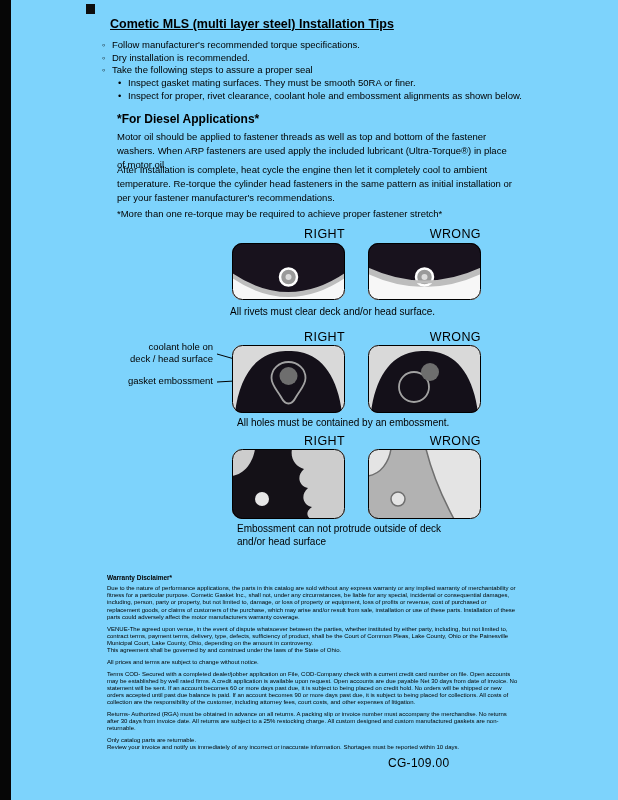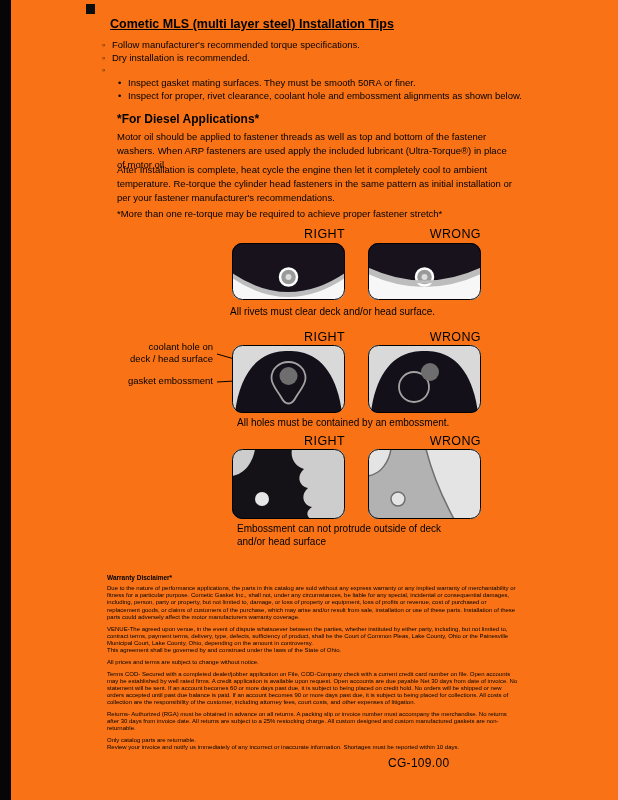--- a/index.html
+++ b/index.html
@@ -1,19 +1,19 @@
 <!DOCTYPE html>
 <html><head>
 <meta charset="utf-8">
 <style>
   * { margin:0; padding:0; box-sizing:border-box; }
   html, body { background:#ffffff; }
   body { font-family:"Liberation Sans", sans-serif; color:#000; }
 
-  .page { position:relative; width:618px; height:800px; background:#f97316; overflow:hidden; }
+  .page { position:relative; width:618px; height:800px; background:#7dd3fc; overflow:hidden; }
   .spine { position:absolute; left:0; top:0; width:11px; height:100%; background:#060606; }
   .print-mark { position:absolute; left:86px; top:4px; width:9px; height:10px; background:#0d0d0d; }
 
   .title { position:absolute; left:110px; top:17px; font-size:12.5px; font-weight:bold; text-decoration:underline; }
 
   .tips { position:absolute; left:102px; top:39px; font-size:9.5px; line-height:12.7px; }
   .tip { display:flex; align-items:flex-start; }
   .tip .m { width:10px; flex:0 0 10px; }
   .tip.sub { margin-left:16px; }
 
@@ -63,20 +63,21 @@
     <div class="tip">
       <span class="m">◦</span>
       <span>Follow manufacturer's recommended torque specifications.</span>
     </div>
     <div class="tip">
       <span class="m">◦</span>
       <span>Dry installation is recommended.</span>
     </div>
     <div class="tip">
       <span class="m">◦</span>
+      <span>Take the following steps to assure a proper seal</span>
     </div>
     <div class="tip sub">
       <span class="m">•</span>
       <span>Inspect gasket mating surfaces.  They must be smooth 50RA or finer.</span>
     </div>
     <div class="tip sub">
       <span class="m">•</span>
       <span>Inspect for proper, rivet clearance, coolant hole and embossment alignments as shown below.</span>
     </div>
   </div>

